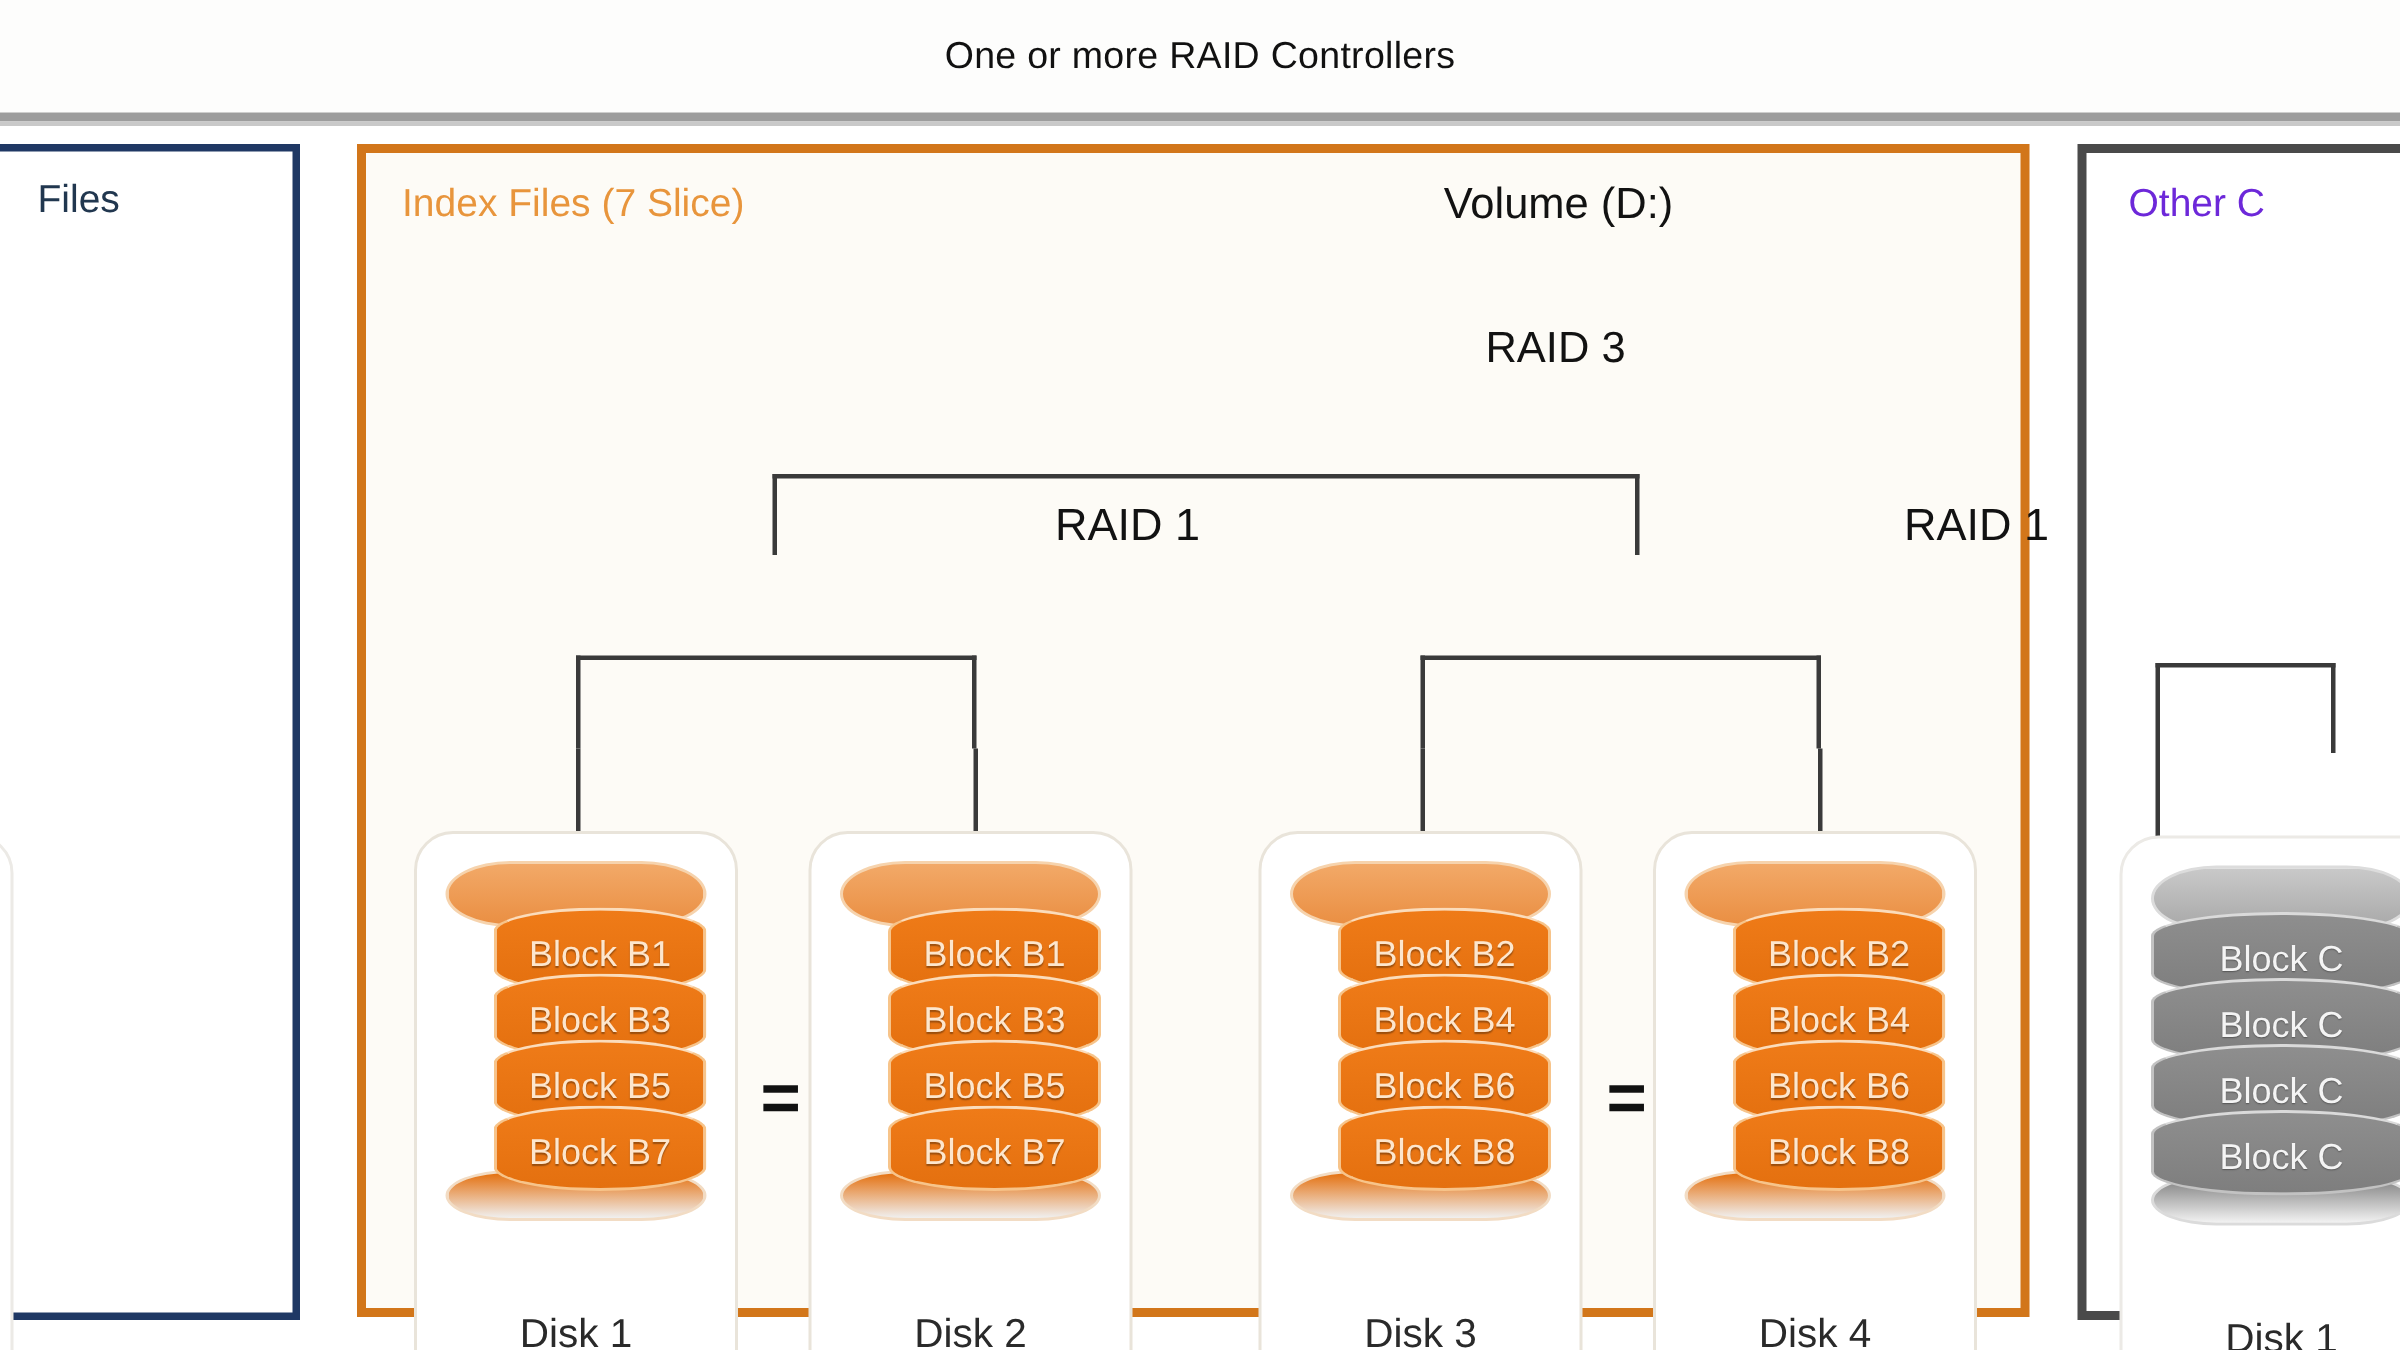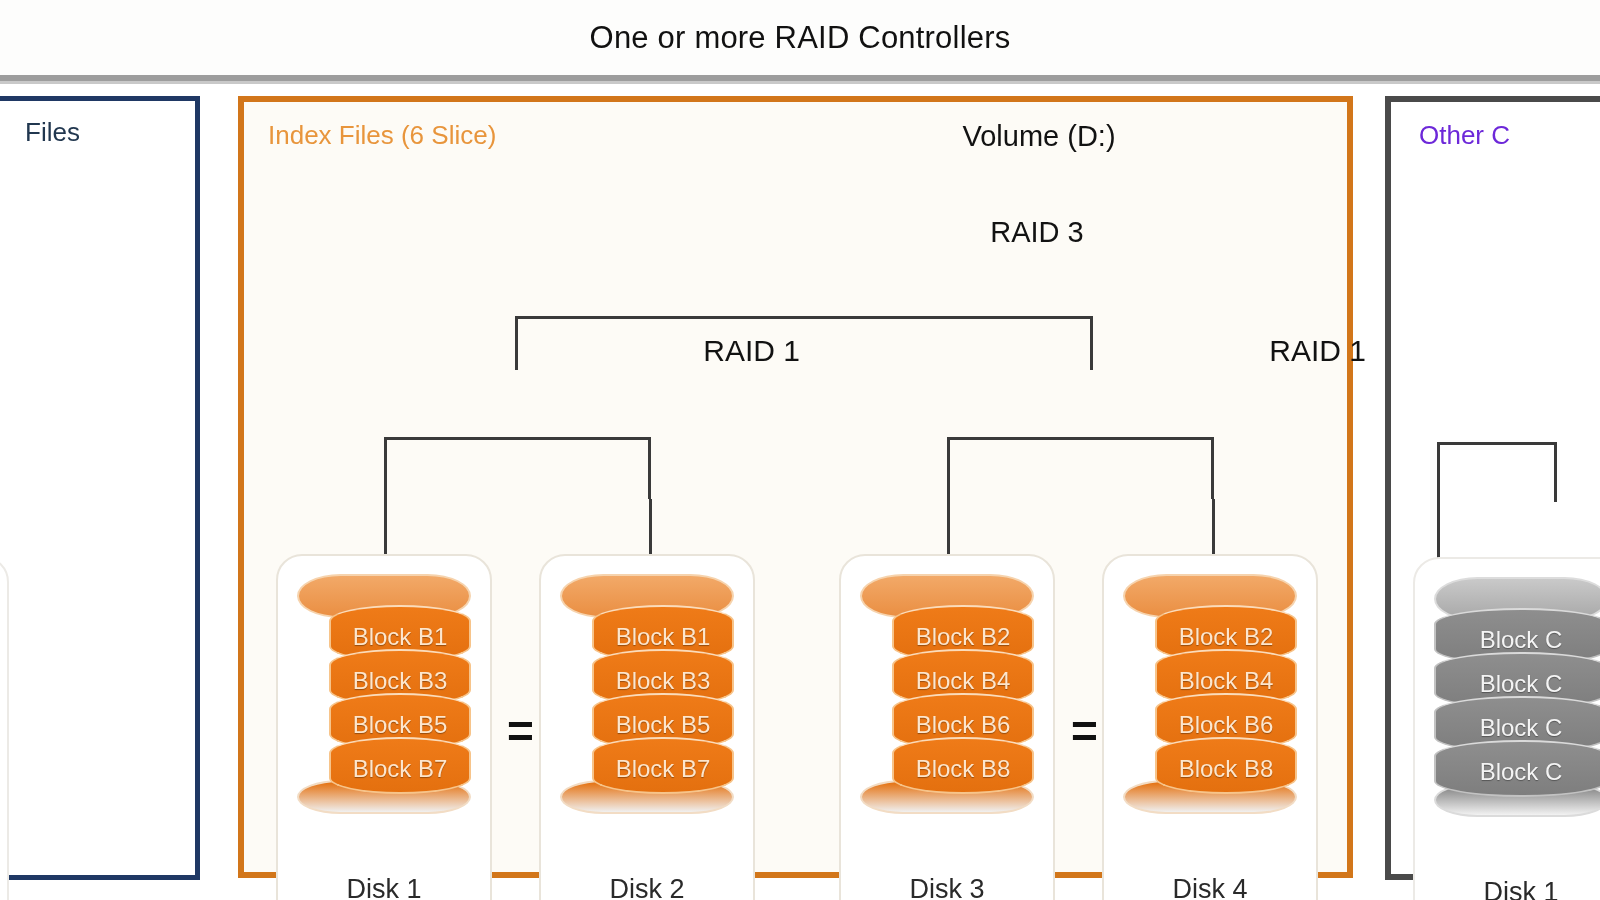--- a/index.html
+++ b/index.html
@@ -11,21 +11,21 @@
   }
   .stage{position:absolute;left:0;top:0;width:1600px;height:900px;}
 
   
   .top-band{
     position:absolute;left:0;top:0;width:1600px;height:75px;
     background:#fdfdfc;
     display:flex;align-items:center;justify-content:center;
   }
   .top-band-title{
-    font-size:31px;color:#111111;letter-spacing:.2px;white-space:nowrap;
+    font-size:25px;color:#111111;letter-spacing:.2px;white-space:nowrap;
   }
   .top-rule{
     position:absolute;left:0;top:75px;width:1600px;height:6px;
     background:#9d9d9d;
   }
   .top-rule-soft{
     position:absolute;left:0;top:81px;width:1600px;height:3px;
     background:#c9c9c9;
   }
 
@@ -158,21 +158,21 @@
     <div class="panel-title title-left">Files</div>
 
     <div class="disk-unit plain t-blue" style="left:-62px;top:455px;">
 
       <div class="disk-name">Disk 2</div>
     </div>
   </div>
 
   <div class="panel panel-center">
 
-    <div class="panel-title title-center">Index Files (6 Slice)</div>
+    <div class="panel-title title-center">Index Files (7 Slice)</div>
 
     <div class="vol-label vol-center">
       <div>Volume (D:)</div>
     </div>
 
     <div class="raid0-label">RAID 3</div>
 
     <div class="bracket bracket-raid0"></div>
 
     <div class="raid1-label raid1-a">RAID 1</div>

